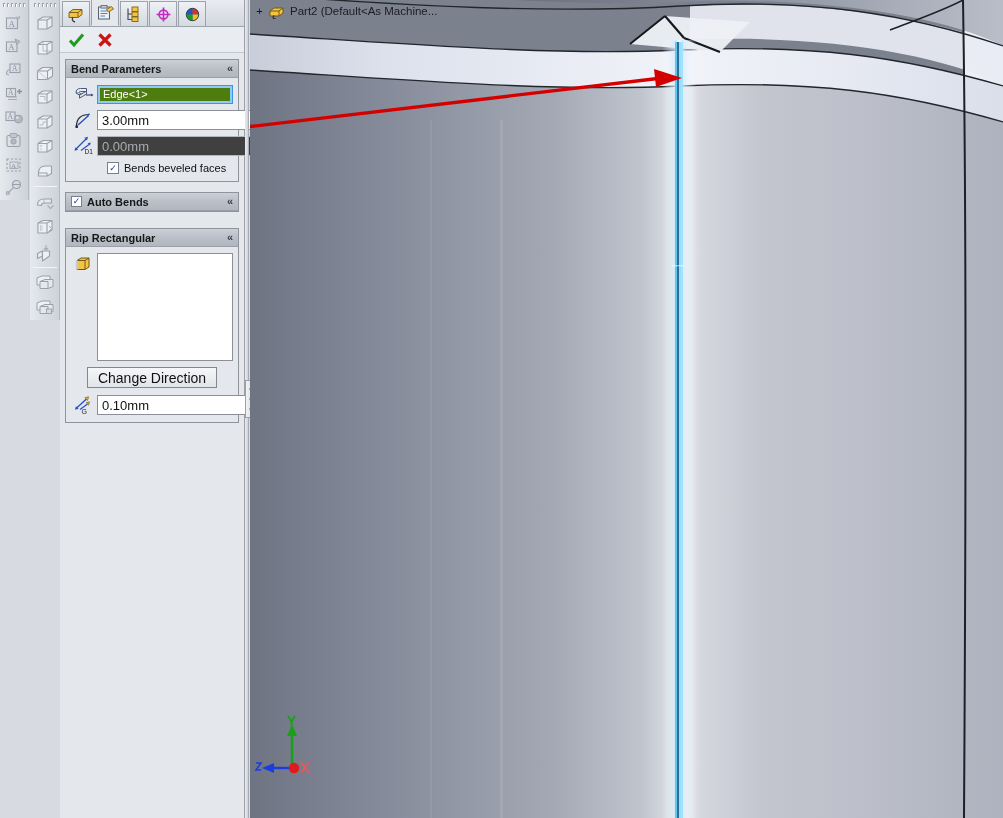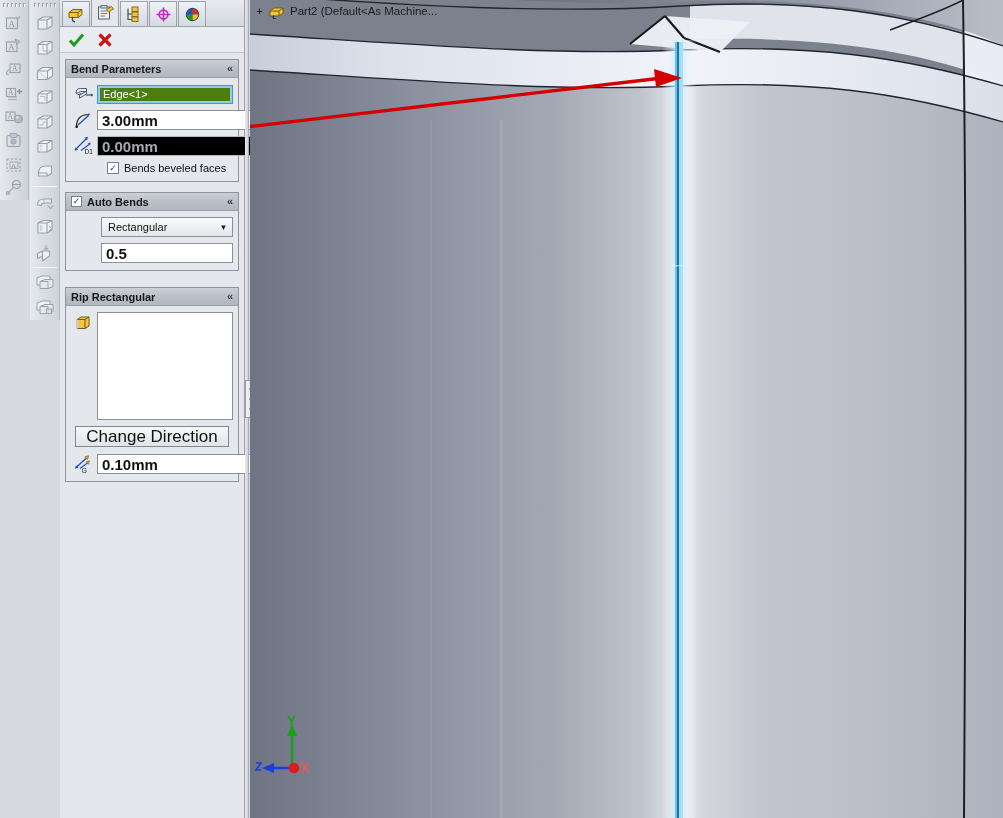--- a/index.html
+++ b/index.html
@@ -186,30 +186,29 @@
     cursor: text;
   }
 
   .num-wrap {
     flex: 1;
     height: 20px;
     display: flex;
     border: 1px solid #8b9098;
     background: #ffffff;
   }
-  .num-wrap.disabled { background: #000000; border-color: #b3b7bd; }
+  .num-wrap.disabled { background: #404040; border-color: #b3b7bd; }
   .num-input {
     flex: 1;
     border: none; outline: none;
     background: transparent;
     font-family: "Liberation Sans", sans-serif;
-    font-size: 15px;
+    font-size: 13px;
     color: #111;
     padding-left: 4px;
-    font-weight: bold;
   }
   .num-wrap.disabled .num-input { color: #a6a9af; }
   .spin {
     width: 15px;
     display: flex; flex-direction: column;
     border-left: 1px solid #b9bcc2;
     background: linear-gradient(to bottom,#f3f4f6,#e2e4e8);
   }
   .spin span {
     flex: 1;
@@ -260,21 +259,21 @@
     height: 108px;
     background: #ffffff;
     border: 1px solid #8b9098;
     cursor: default;
   }
   .btn {
     display: inline-flex; align-items: center; justify-content: center;
     height: 21px; padding: 0 10px;
     background: linear-gradient(to bottom,#f6f7f9 0%,#e1e4e8 100%);
     border: 1px solid #83888f;
-    font-size: 17px; color: #111;
+    font-size: 14px; color: #111;
     cursor: default;
   }
   .center-row { display:flex; justify-content:center; margin: 4px 0 7px 0; }
 
   
   #splitter {
     position: absolute;
     left: 245px; top: 0;
     width: 4px; height: 818px;
     background: linear-gradient(to right,#e9ebef,#cdd1d7);
@@ -633,37 +632,20 @@
 
       </div>
     </div>
 
 
     <div class="group" style="margin-top:10px;">
       <div class="group-head">
         <span class="cb">✓</span>
         <span class="gh-label">Auto Bends</span>
         <span class="chev">«</span>
-      </div>
-      <div class="group-body">
-        <div class="select-row">
-          <div class="sel-drop">
-            <span class="lbl">Rectangular</span>
-            <span class="arrow">▼</span>
-          </div>
-        </div>
-        <div class="num-row-indent">
-          <div class="num-wrap">
-            <input class="num-input" type="text" readonly="" value="0.5" style="">
-            <span class="spin">
-              <span>▲</span>
-              <span>▼</span>
-            </span>
-          </div>
-        </div>
       </div>
     </div>
 
     <div class="group" style="margin-top:16px;">
       <div class="group-head">
         <span class="gh-label">Rip Rectangular</span>
         <span class="chev">«</span>
       </div>
       <div class="group-body">
         <div class="row" style="align-items:flex-start;">

